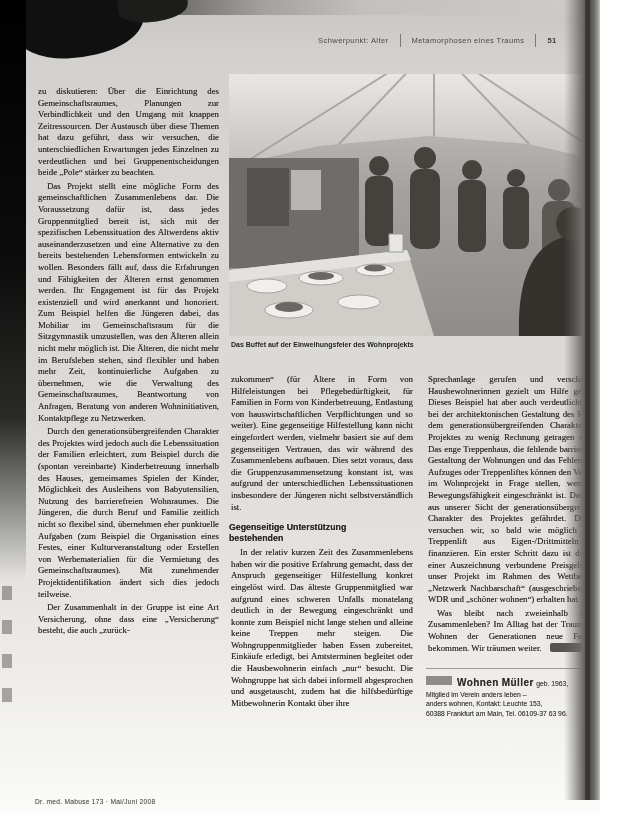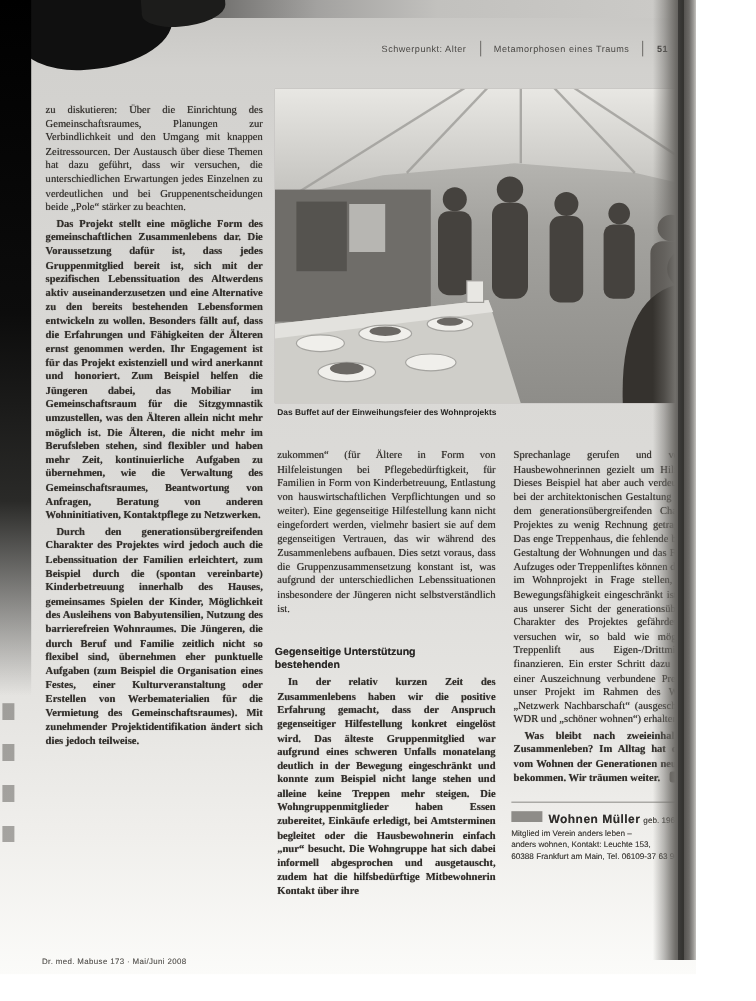--- a/index.html
+++ b/index.html
@@ -1,17 +1,17 @@
 <!DOCTYPE html>
 <html><head>
 <meta charset="utf-8">
 <style>
   html,body{margin:0;padding:0;}
   .canvas{position:relative;width:580px;height:834px;background:#ffffff;overflow:hidden;
-          font-family:"Liberation Serif", serif;}
+          font-family:"Liberation Serif", serif;padding-left:20px;}
   
   .page{position:absolute;left:0;top:0;width:630px;height:812px;
         background:linear-gradient(180deg,#c6c5c2 0%,#d2d1ce 7%,#d8d7d4 28%,#dcdbd8 52%,
                    #e5e4e1 72%,#f0efec 86%,#fbfbf9 100%);}
   
   .edge-top{position:absolute;left:0;top:0;width:630px;height:15px;
         background:linear-gradient(90deg,#151515 0%,#2e2d2c 16%,#6f6e6c 28%,#a3a2a0 42%,
                    #c2c1be 58%,#cfcecb 100%);}
   .corner-blob{position:absolute;left:16px;top:-8px;width:128px;height:66px;background:#101010;
         border-radius:0 14px 70% 45%;transform:rotate(-2deg);}
@@ -41,29 +41,29 @@
          font-family:"Liberation Sans",sans-serif;font-size:7px;font-weight:bold;color:#262523;}
   .credit{position:absolute;left:597px;top:252px;height:95px;writing-mode:vertical-rl;
          transform:rotate(180deg);font-family:"Liberation Sans",sans-serif;font-size:5.5px;
          color:#8b8985;letter-spacing:.5px;}
 
   
   .col{position:absolute;overflow:hidden;text-align:justify;color:#33302c;
        font-size:8.8px;line-height:11.6px;
        text-shadow:0 0 .6px rgba(50,47,44,.75);}
   .col p{margin:2px;}
-  .col p.ind{text-indent:9px;font-weight:bold;}
+  .col p.ind{text-indent:9px;}
   .col p.gap{margin-top:1px;}
   .col h3{margin:8px 0 3px 0;font-family:"Liberation Sans",sans-serif;font-size:8.8px;
        line-height:11px;color:#2b2927;text-align:left;text-shadow:0 0 .5px rgba(40,38,36,.7);}
   .col h3 span{display:block;}
   .col1{left:36px;top:84px;width:185px;height:706px;}
   .col2{left:229px;top:372px;width:186px;height:418px;}
   .col3{left:426px;top:372px;width:179px;height:430px;}
-  .col2 h3{margin-top:25px;}
+  .col2 h3{margin-top:9px;}
 
   .endmark{display:inline-block;width:36px;height:9px;background:#57544f;border-radius:2px;
        margin-left:8px;vertical-align:-1px;}
 
   
   .bio{margin-top:14px;font-family:"Liberation Sans",sans-serif;text-align:left;
        text-shadow:0 0 .5px rgba(60,58,55,.6);}
   .bio-rule{width:100%;height:1px;background:#9a9894;margin-bottom:7px;}
   .bio-tag{display:inline-block;width:26px;height:9px;background:#8e8c88;margin-right:5px;
        vertical-align:1px;}
@@ -152,20 +152,21 @@
       <rect x="62" y="96" width="30" height="40" fill="#b7b6b2"></rect>
     </svg>
   </div>
   <div class="caption">Das Buffet auf der Einweihungsfeier des Wohnprojekts</div>
   <div class="credit">Marianne Müller</div>
 
   <div class="col col1">
     <p>zu diskutieren: Über die Einrichtung des Gemeinschaftsraumes, Planungen zur Verbindlichkeit und den Umgang mit knappen Zeitressourcen. Der Austausch über diese Themen hat dazu geführt, dass wir versuchen, die unterschiedlichen Erwartungen jedes Einzelnen zu verdeutlichen und bei Gruppenentscheidungen beide „Pole“ stärker zu beachten.</p>
     <p class="ind">Das Projekt stellt eine mögliche Form des gemeinschaftlichen Zusammenlebens dar. Die Voraussetzung dafür ist, dass jedes Gruppenmitglied bereit ist, sich mit der spezifischen Lebenssituation des Altwerdens aktiv auseinanderzusetzen und eine Alternative zu den bereits bestehenden Lebensformen entwickeln zu wollen. Besonders fällt auf, dass die Erfahrungen und Fähigkeiten der Älteren ernst genommen werden. Ihr Engagement ist für das Projekt existenziell und wird anerkannt und honoriert. Zum Beispiel helfen die Jüngeren dabei, das Mobiliar im Gemeinschaftsraum für die Sitzgymnastik umzustellen, was den Älteren allein nicht mehr möglich ist. Die Älteren, die nicht mehr im Berufsleben stehen, sind flexibler und haben mehr Zeit, kontinuierliche Aufgaben zu übernehmen, wie die Verwaltung des Gemeinschaftsraumes, Beantwortung von Anfragen, Beratung von anderen Wohninitiativen, Kontaktpflege zu Netzwerken.</p>
     <p class="ind gap">Durch den generationsübergreifenden Charakter des Projektes wird jedoch auch die Lebenssituation der Familien erleichtert, zum Beispiel durch die (spontan vereinbarte) Kinderbetreuung innerhalb des Hauses, gemeinsames Spielen der Kinder, Möglichkeit des Ausleihens von Babyutensilien, Nutzung des barrierefreien Wohnraumes. Die Jüngeren, die durch Beruf und Familie zeitlich nicht so flexibel sind, übernehmen eher punktuelle Aufgaben (zum Beispiel die Organisation eines Festes, einer Kulturveranstaltung oder Erstellen von Werbematerialien für die Vermietung des Gemeinschaftsraumes). Mit zunehmender Projektidentifikation ändert sich dies jedoch teilweise.</p>
+    <p class="ind gap">Der Zusammenhalt in der Gruppe ist eine Art Versicherung, ohne dass eine „Versicherung“ besteht, die auch „zurück-</p>
   </div>
 
   <div class="col col2">
     <p>zukommen“ (für Ältere in Form von Hilfeleistungen bei Pflegebedürftigkeit, für Familien in Form von Kinderbetreuung, Entlastung von hauswirtschaftlichen Verpflichtungen und so weiter). Eine gegenseitige Hilfestellung kann nicht eingefordert werden, vielmehr basiert sie auf dem gegenseitigen Vertrauen, das wir während des Zusammenlebens aufbauen. Dies setzt voraus, dass die Gruppenzusammensetzung konstant ist, was aufgrund der unterschiedlichen Lebenssituationen insbesondere der Jüngeren nicht selbstverständlich ist.</p>
     <h3>
       <span>Gegenseitige Unterstützung</span>
       <span>bestehenden</span>
     </h3>
     <p class="ind">In der relativ kurzen Zeit des Zusammenlebens haben wir die positive Erfahrung gemacht, dass der Anspruch gegenseitiger Hilfestellung konkret eingelöst wird. Das älteste Gruppenmitglied war aufgrund eines schweren Unfalls monatelang deutlich in der Bewegung eingeschränkt und konnte zum Beispiel nicht lange stehen und alleine keine Treppen mehr steigen. Die Wohngruppenmitglieder haben Essen zubereitet, Einkäufe erledigt, bei Amtsterminen begleitet oder die Hausbewohnerin einfach „nur“ besucht. Die Wohngruppe hat sich dabei informell abgesprochen und ausgetauscht, zudem hat die hilfsbedürftige Mitbewohnerin Kontakt über ihre</p>
   </div>

